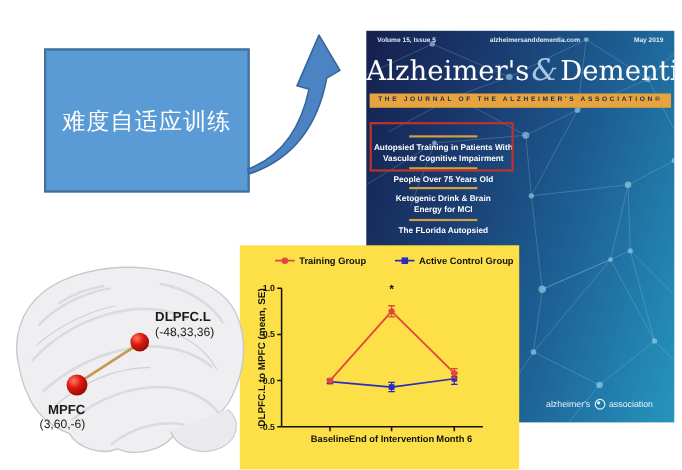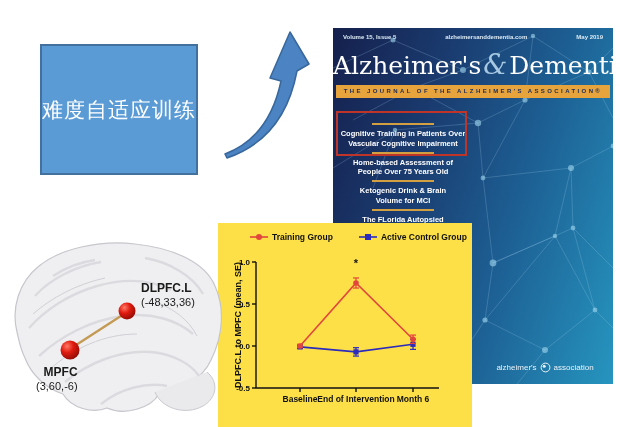--- a/index.html
+++ b/index.html
@@ -1,21 +1,21 @@
 <!DOCTYPE html>
 <html><head>
 <meta charset="utf-8">
 <style>
   *{margin:0;padding:0;box-sizing:border-box}
   html,body{background:#fff}
   body{font-family:"Liberation Sans",sans-serif}
   .canvas{position:relative;width:620px;height:427px;background:#fff;overflow:hidden}
 
   
-  .flow-box{position:absolute;left:40px;top:44px;width:158px;height:131px;background:#5B9BD5;
+  .flow-box{position:absolute;left:40px;top:44px;width:187px;height:131px;background:#5B9BD5;
     border:2px solid #41719C;display:flex;align-items:center;justify-content:center;z-index:4}
   .flow-box span{color:#fff;font-size:21px;letter-spacing:1px;font-family:"Liberation Sans",sans-serif}
   .arrow{position:absolute;left:220px;top:27px;z-index:4}
 
   
   .cover{position:absolute;left:333px;top:28px;width:280px;height:356px;
     background:linear-gradient(108deg,#15204D 0%,#1A3A6E 30%,#1D6094 62%,#2695BF 100%);
     overflow:hidden;z-index:1}
   .net{position:absolute;left:0;top:0}
   .masthead{position:absolute;top:6px;left:10px;right:10px;display:flex;justify-content:space-between;
@@ -105,32 +105,31 @@
 
     <div class="cover-title">
       <span>Alzheimer's</span><span class="amp">&amp;</span><span>Dementia</span>
     </div>
 
     <div class="banner">THE JOURNAL OF THE ALZHEIMER'S ASSOCIATION®</div>
 
     <div class="articles" id="articles">
         <div class="rule"></div>
         <div class="art">
-          <div>Cognitive Training in Patients Over</div>
+          <div>Autopsied Training in Patients With</div>
           <div>Vascular Cognitive Impairment</div>
         </div>
         <div class="rule"></div>
         <div class="art">
-          <div>Home-based Assessment of</div>
           <div>People Over 75 Years Old</div>
         </div>
         <div class="rule"></div>
         <div class="art">
           <div>Ketogenic Drink &amp; Brain</div>
-          <div>Volume for MCI</div>
+          <div>Energy for MCI</div>
         </div>
         <div class="rule"></div>
         <div class="art">
           <div>The FLorida Autopsied</div>
         </div>
       </div>
 
     <div class="highlight"></div>
 
     <div class="logo">

